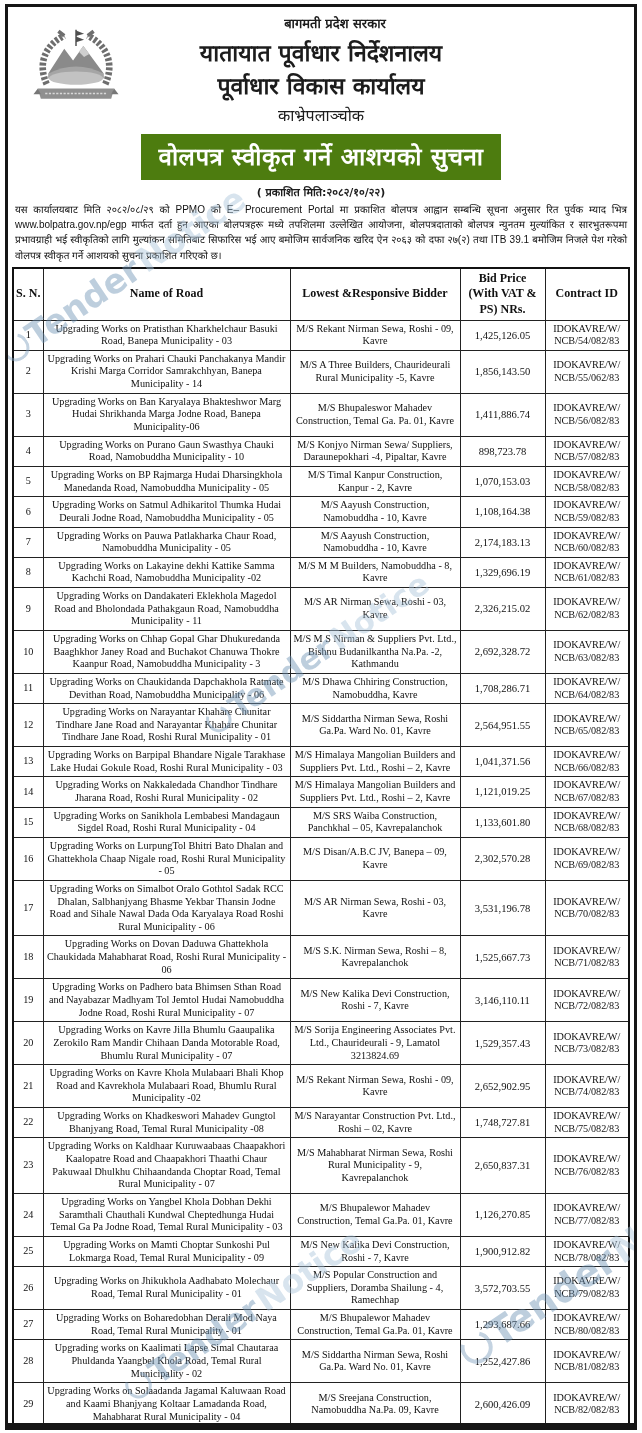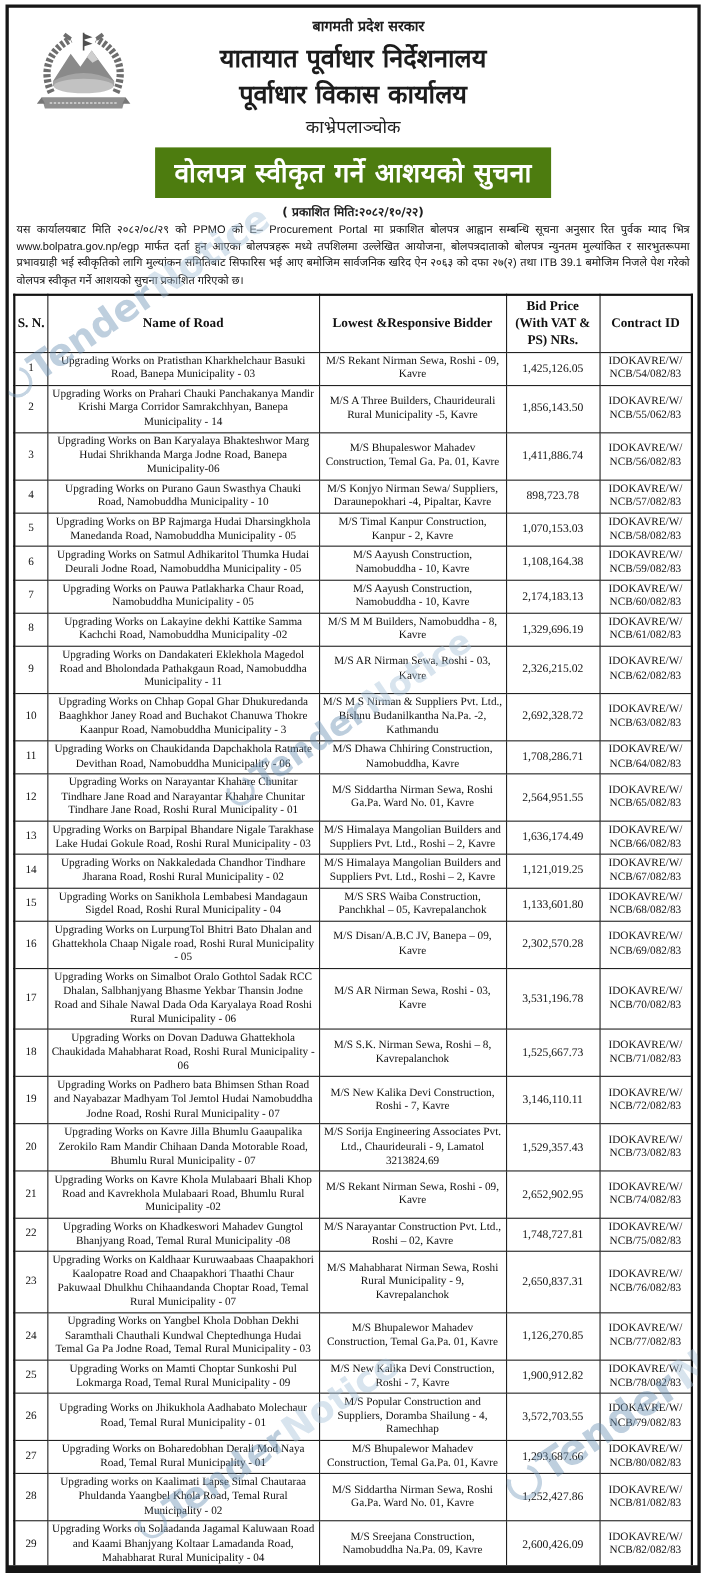--- a/index.html
+++ b/index.html
@@ -186,21 +186,21 @@
         <td class="c-sn">12</td>
         <td class="c-road">Upgrading Works on Narayantar Khahare Chunitar Tindhare Jane Road and Narayantar Khahare Chunitar Tindhare Jane Road, Roshi Rural Municipality - 01</td>
         <td class="c-bidder">M/S Siddartha Nirman Sewa, Roshi Ga.Pa. Ward No. 01, Kavre</td>
         <td class="c-price">2,564,951.55</td>
         <td class="c-contract">IDOKAVRE/W/​NCB/65/082/83</td>
       </tr>
           <tr>
         <td class="c-sn">13</td>
         <td class="c-road">Upgrading Works on Barpipal Bhandare Nigale Tarakhase Lake Hudai Gokule Road, Roshi Rural Municipality - 03</td>
         <td class="c-bidder">M/S Himalaya Mangolian Builders and Suppliers Pvt. Ltd., Roshi – 2, Kavre</td>
-        <td class="c-price">1,636,174.49</td>
+        <td class="c-price">1,041,371.56</td>
         <td class="c-contract">IDOKAVRE/W/​NCB/66/082/83</td>
       </tr>
           <tr>
         <td class="c-sn">14</td>
         <td class="c-road">Upgrading Works on Nakkaledada Chandhor Tindhare Jharana Road, Roshi Rural Municipality - 02</td>
         <td class="c-bidder">M/S Himalaya Mangolian Builders and Suppliers Pvt. Ltd., Roshi – 2, Kavre</td>
         <td class="c-price">1,121,019.25</td>
         <td class="c-contract">IDOKAVRE/W/​NCB/67/082/83</td>
       </tr>
           <tr>

